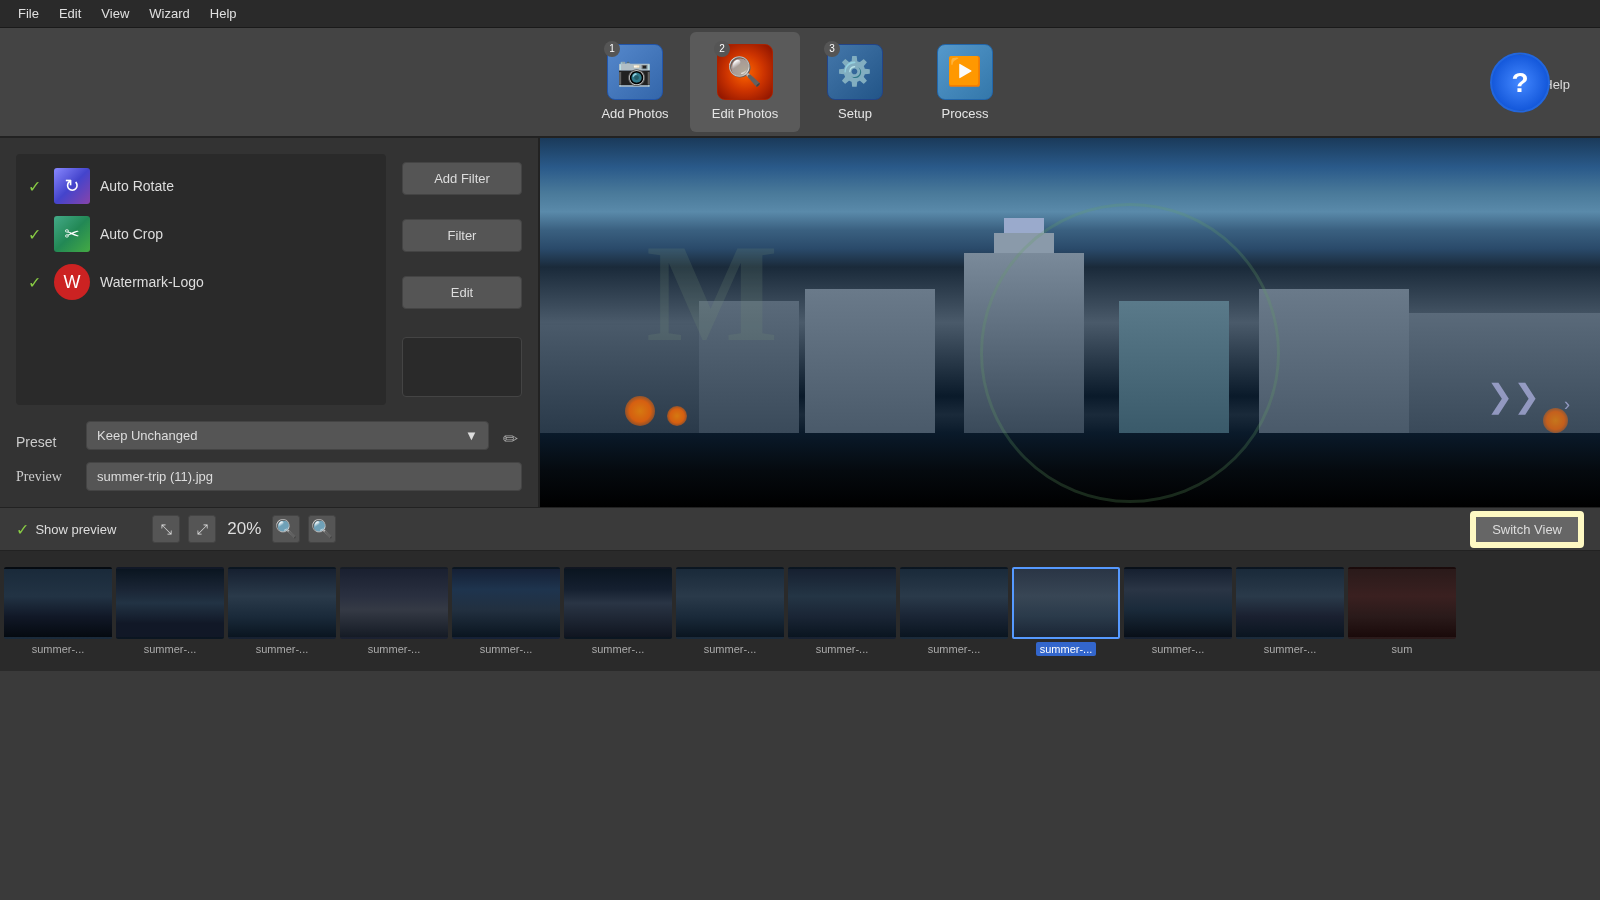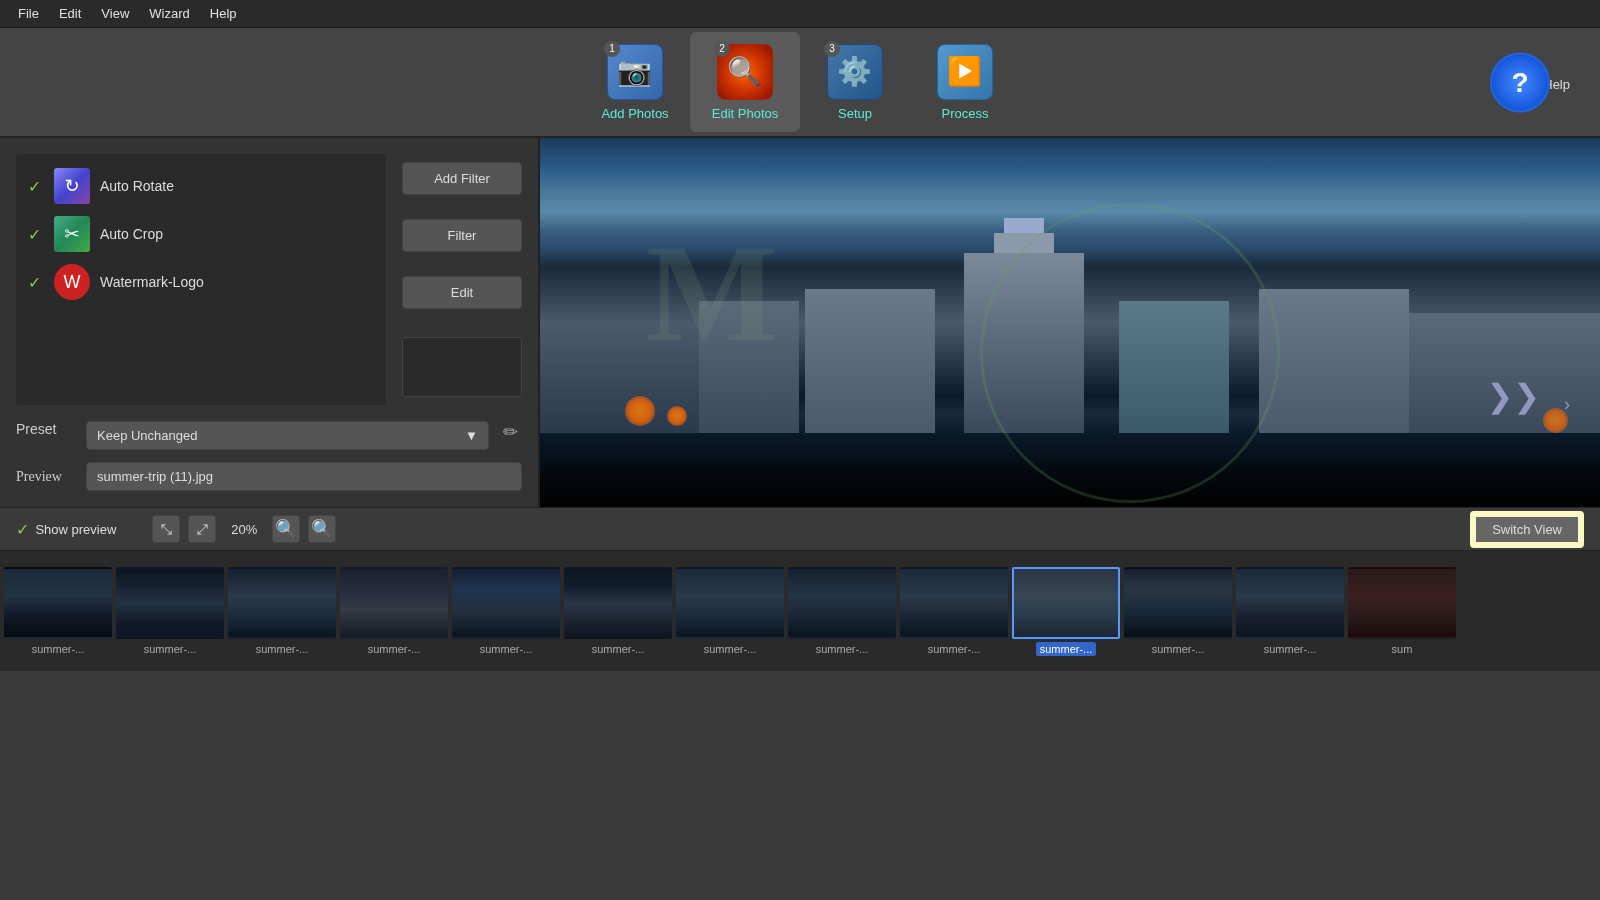--- a/index.html
+++ b/index.html
@@ -58,21 +58,21 @@
       height: 56px;
       border-radius: 8px;
       display: flex;
       align-items: center;
       justify-content: center;
       font-size: 28px;
       position: relative;
     }
     .toolbar-label {
       font-size: 13px;
-      color: #5eead4;
+      color: #e5e5e5;
       text-align: left;
     }
     .step-badge {
       position: absolute;
       top: -4px;
       left: -4px;
       background: #555;
       color: #fff;
       font-size: 10px;
       width: 16px;
@@ -206,21 +206,21 @@
     }
 
     #filters-row {
       display: flex;
       gap: 0;
     }
 
     
     #preset-row {
       display: flex;
-      align-items: flex-start;
+      align-items: flex-end;
       gap: 10px;
       margin-top: 4px;
     }
     .preset-label { font-size: 14px; color: #ccc; min-width: 60px; }
     .preset-select {
       background: #555;
       border: 1px solid #444;
       color: #ddd;
       padding: 6px 10px;
       border-radius: 4px;
@@ -391,21 +391,21 @@
       width: 28px;
       height: 28px;
       border-radius: 3px;
       cursor: pointer;
       display: flex;
       align-items: center;
       justify-content: center;
       font-size: 18px;
     }
     .zoom-pct {
-      font-size: 13px;
+      font-size: 17px;
       color: #ddd;
       min-width: 40px;
       text-align: center;
     }
     .fit-btn {
       background: #555;
       border: 1px solid #444;
       color: #ddd;
       width: 28px;
       height: 28px;

